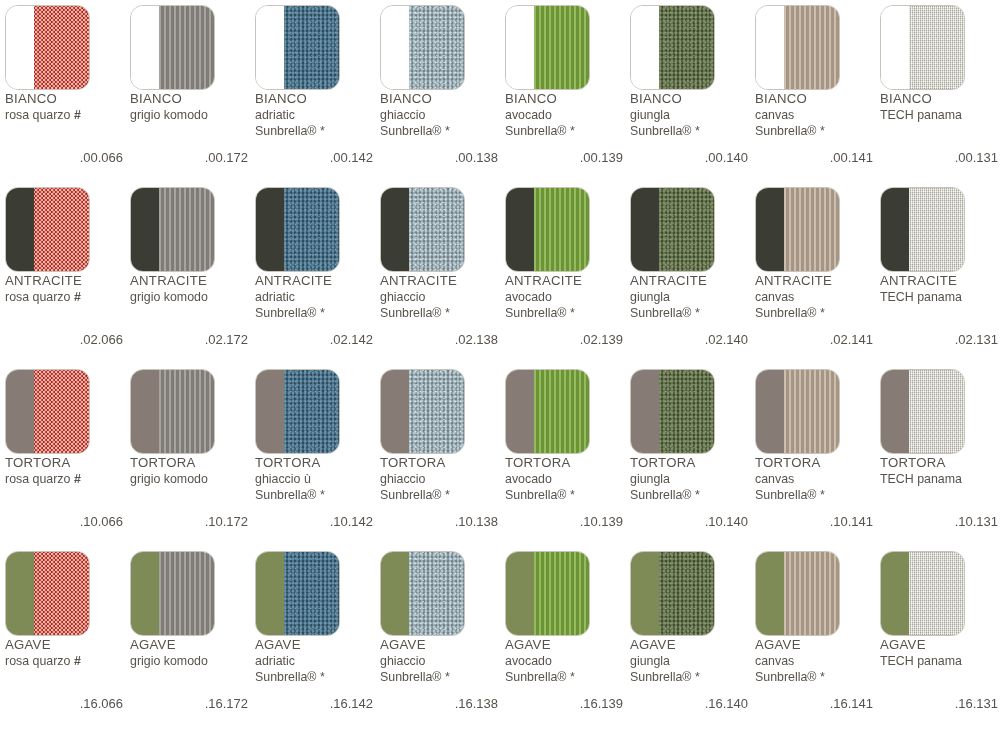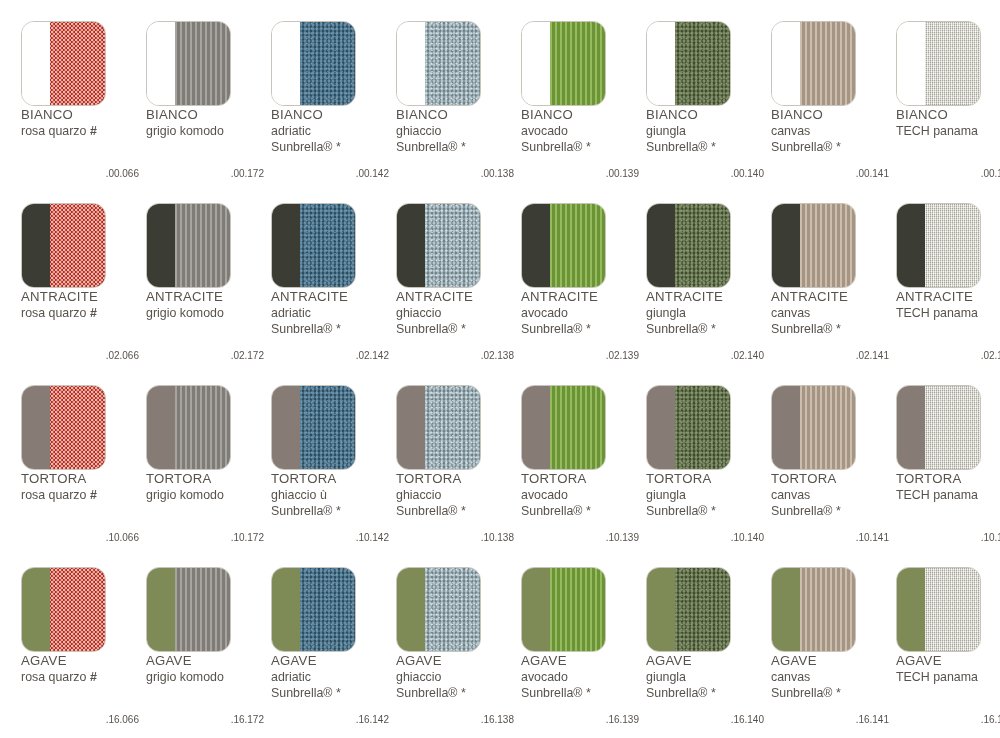--- a/index.html
+++ b/index.html
@@ -11,21 +11,21 @@
     height: 738px;
     background: #ffffff;
     font-family: "Liberation Sans", "DejaVu Sans", sans-serif;
     overflow: hidden;
   }
 
   #swatch-grid {
     position: relative;
     width: 1000px;
     height: 738px;
-    padding: 16px;
+    padding: 0;
   }
 
   .swatch-row {
     position: relative;
     height: 182px;
     width: 1000px;
   }
 
   .swatch-cell {
     position: absolute;
@@ -79,21 +79,21 @@
   }
   .lbl-brand {
     font-size: 12.4px;
     line-height: 16px;
     white-space: nowrap;
     color: #58524c;
     min-height: 16px;
   }
   .lbl-brand.empty { visibility: hidden; }
   .lbl-code {
-    font-size: 10px;
+    font-size: 13px;
     line-height: 16px;
     text-align: right;
     margin-top: 11px;
     color: #58524c;
     white-space: nowrap;
   }
   .hashmark { font-weight: 700; }
 </style>
 </head>
 <body>

